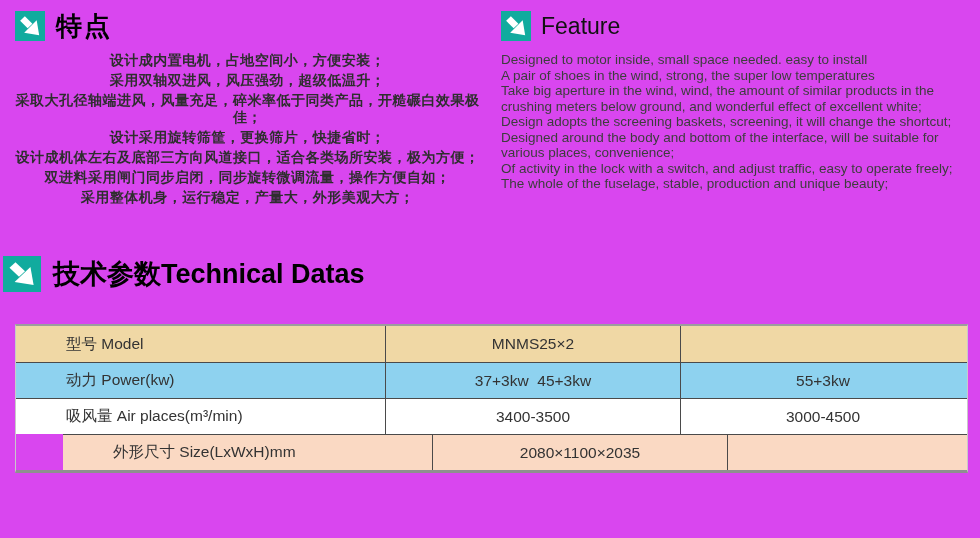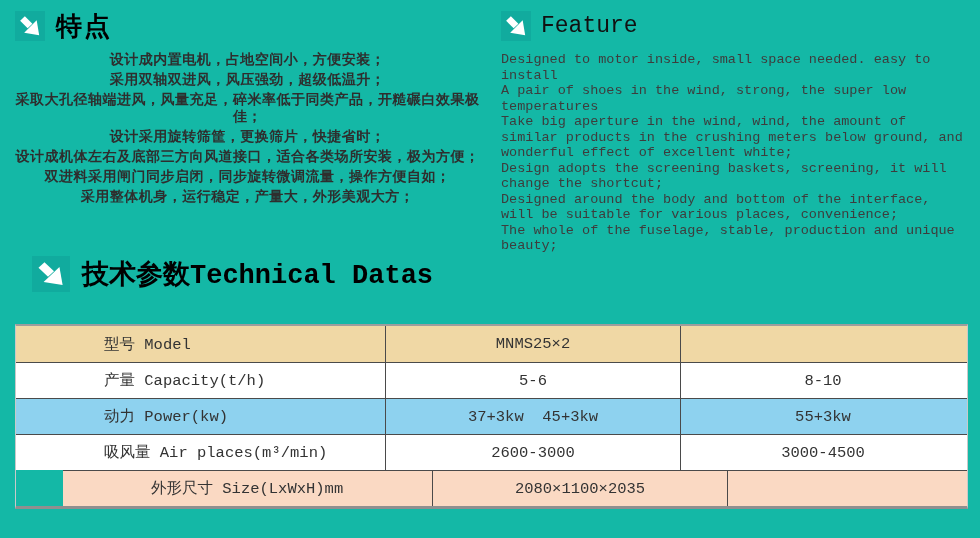--- a/index.html
+++ b/index.html
@@ -1,18 +1,18 @@
 <!DOCTYPE html>
 <html style="--accent: #11ab9e; --row-tan: #f0d8a5; --row-white: #ffffff; --row-blue: #8ed2ef; --row-salmon: #fad9c3; --grid-line: #4a4a4a;"><head>
 <meta charset="utf-8">
 <style>
   html,body { margin:0; padding:0; background:#ffffff; }
   .page {
-    position:relative; width:980px; height:538px; background:#14b8a6; overflow:hidden;
-    font-family:Liberation Mono, monospace; color:#333;
+    position:relative; width:980px; height:538px; background:#d946ef; overflow:hidden;
+    font-family:Liberation Sans, sans-serif; color:#333;
   }
 
   
   .top { position:absolute; left:14px; top:10px; width:956px; display:flex; }
   .col-cn { width:472px; }
   .col-en { width:474px; margin-left:20px; }
 
   .heading { display:flex; align-items:center; gap:10px; height:32px; margin-bottom:10px; }
   .mark { display:inline-block; line-height:0; }
   .mark svg { display:block; }
@@ -22,32 +22,32 @@
   .mark-lg svg { width:38px; height:36px; }
 
   .title-cn { margin:0; font-size:26px; font-weight:bold; color:#000; letter-spacing:2px; }
   .title-en { margin:0; font-size:23px; font-weight:400; color:#111; }
   .title-tech { margin:0; font-size:27px; font-weight:bold; color:#000; }
 
   .col-cn p { margin:0 0 3px 0; font-size:14px; font-weight:bold; line-height:17px; color:#2e2e2e; letter-spacing:0.5px;text-align:center; }
   .col-en p { margin:0; font-size:13.5px; font-weight:400; line-height:15.5px; color:#3d3d3d; }
 
   
-  .tech-heading { position:absolute; left:32px; top:256px; display:flex; align-items:center; gap:12px; }
+  .tech-heading { position:absolute; left:3px; top:256px; display:flex; align-items:center; gap:12px; }
 
   
   .spec-table {
     position:absolute; left:15px; top:324px; width:951px;
     border-top:2px solid #9d9d9d; border-bottom:3px solid #8f8f8f;
     border-left:1px solid #c9c9c9; border-right:1px solid #c9c9c9;
   }
   .row { display:grid; grid-template-columns:370px 295px 284px; height:36px; box-sizing:border-box; }
   .row + .row { border-top:1px solid var(--grid-line,#4a4a4a); }
   .cell { display:flex; align-items:center; justify-content:center; font-size:15.5px; color:#333; box-sizing:border-box; }
-  .cell.label { justify-content:flex-start; padding-left:88px; }
+  .cell.label { justify-content:flex-start; padding-left:50px; }
   .row .cell:nth-child(1), .row .cell:nth-child(2) { border-right:1px solid var(--grid-line,#4a4a4a); }
   .r-tan    { background:var(--row-tan,#f0d8a5); }
   .r-white  { background:var(--row-white,#ffffff); }
   .r-blue   { background:var(--row-blue,#8ed2ef); }
   .r-salmon { background:var(--row-salmon,#fad9c3);margin-left:47px; }
 </style>
 </head>
 <body>
 
 <div class="page">
@@ -83,20 +83,21 @@
             <polygon fill="#ffffff" points="29,29 11,26 26,11"></polygon>
           </svg>
         </span>
         <h2 class="title-en">Feature</h2>
       </div>
       <p>Designed to motor inside, small space needed. easy to install</p>
       <p>A pair of shoes in the wind, strong, the super low temperatures</p>
       <p>Take big aperture in the wind, wind, the amount of similar products in the crushing meters below ground, and wonderful effect of excellent white;</p>
       <p>Design adopts the screening baskets, screening, it will change the shortcut;</p>
       <p>Designed around the body and bottom of the interface, will be suitable for various places, convenience;</p>
+      <p>Of activity in the lock with a switch, and adjust traffic, easy to operate freely;</p>
       <p>The whole of the fuselage, stable, production and unique beauty;</p>
     </section>
 
   </div>
 
   <div class="tech-heading">
     <span class="mark mark-lg">
       <svg viewBox="0 0 36 36" xmlns="http://www.w3.org/2000/svg" preserveAspectRatio="none">
         <rect class="mark-bg" x="0" y="0" width="36" height="36"></rect>
         <line x1="9" y1="9" x2="18" y2="18" stroke="#ffffff" stroke-width="8"></line>
@@ -104,33 +105,28 @@
       </svg>
     </span>
     <h2 class="title-tech">技术参数Technical Datas</h2>
   </div>
 
   <div class="spec-table">
     <div class="row r-tan">
       <div class="cell label">型号 Model</div>
       <div class="cell">MNMS25×2</div>
     </div>
-    <div class="row r-white">
-      <div class="cell label">产量 Capacity(t/h)</div>
-      <div class="cell">5-6</div>
-      <div class="cell">8-10</div>
-    </div>
     <div class="row r-blue">
       <div class="cell label">动力 Power(kw)</div>
       <div class="cell">37+3kw&nbsp; 45+3kw</div>
       <div class="cell">55+3kw</div>
     </div>
     <div class="row r-white">
       <div class="cell label">吸风量 Air places(m³/min)</div>
-      <div class="cell">2600-3000</div>
+      <div class="cell">3400-3500</div>
       <div class="cell">3000-4500</div>
     </div>
     <div class="row r-salmon">
       <div class="cell label">外形尺寸 Size(LxWxH)mm</div>
       <div class="cell">2080×1100×2035</div>
     </div>
   </div>
 
 </div>
 

